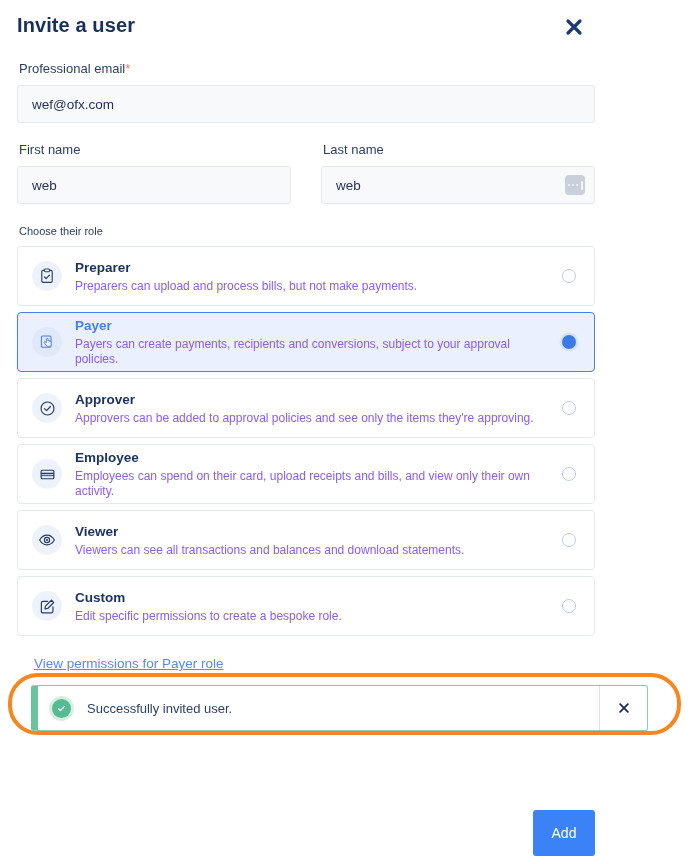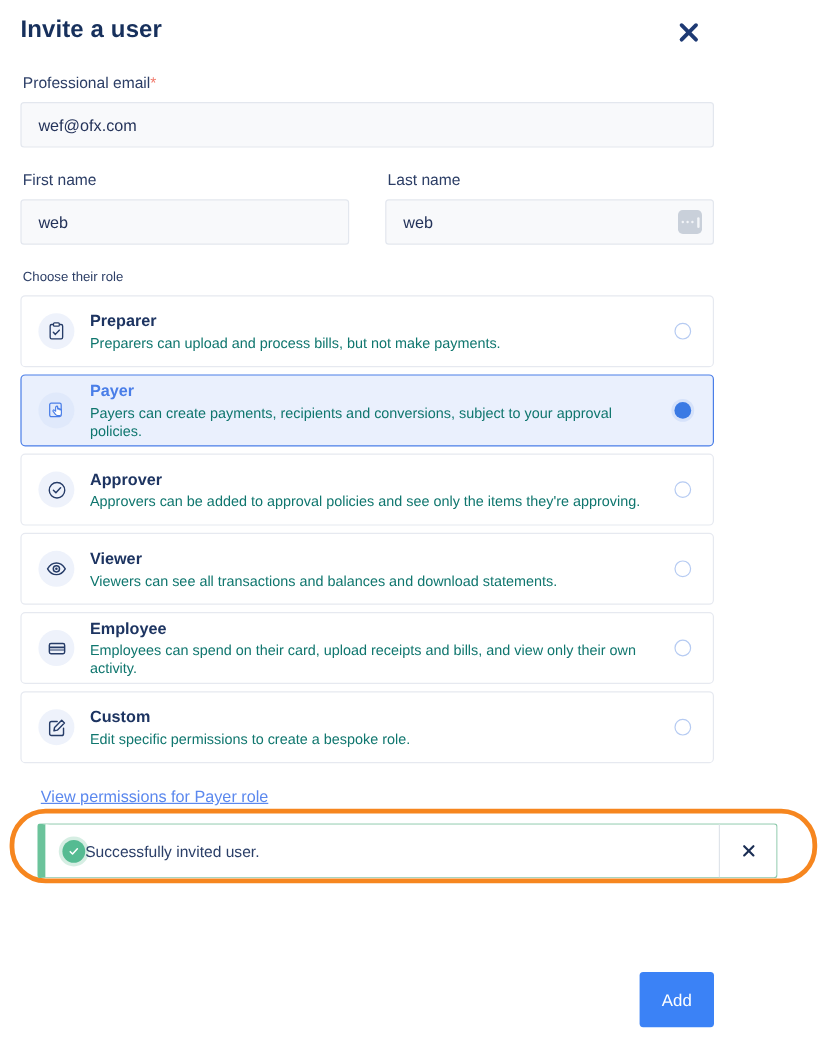--- a/index.html
+++ b/index.html
@@ -145,21 +145,21 @@
   .role-name {
     font-size: 13.5px;
     font-weight: bold;
     color: #1d3461;
     line-height: 17px;
     margin-bottom: 3px;
   }
   .role-card.selected .role-name { color: #4a7ee8; }
   .role-desc {
     font-size: 12px;
-    color: #0f766e;
+    color: #8b5cf6;
     line-height: 15px;
   }
 
   .radio {
     width: 14px; height: 14px;
     border-radius: 50%;
     border: 1.6px solid #b6cbf2;
     background: #fff;
     flex: 0 0 14px;
     margin-left: 10px;
@@ -205,21 +205,21 @@
     border-left: 7px solid #6bc39b;
     border-radius: 3px;
     display: flex;
     align-items: stretch;
   }
   .toast-body {
     flex: 1 1 auto;
     display: flex;
     align-items: center;
     padding-left: 14px;
-    gap: 0;
+    gap: 16px;
     min-width: 0;
   }
   .toast-check {
     width: 19px; height: 19px;
     border-radius: 50%;
     background: #55bb92;
     display: flex;
     align-items: center;
     justify-content: center;
     flex: 0 0 19px;
@@ -346,44 +346,44 @@
       </span>
       <div class="role-text">
         <div class="role-name">Approver</div>
         <div class="role-desc">Approvers can be added to approval policies and see only the items they're approving.</div>
       </div>
       <span class="radio"></span>
     </div>
 
     <div class="role-card">
       <span class="role-icon">
+        <svg width="17" height="17" viewBox="0 0 20 20">
+          <rect x="2.5" y="5" width="15" height="10" rx="1.6" fill="none" stroke="#263c68" stroke-width="1.4"></rect>
+          <path d="M2.5 8.8 H17.5" stroke="#263c68" stroke-width="1.8"></path>
+          <path d="M2.5 11.4 H17.5" stroke="#263c68" stroke-width="1.1"></path>
+        </svg>
+      </span>
+      <div class="role-text">
+        <div class="role-name">Employee</div>
+        <div class="role-desc">Employees can spend on their card, upload receipts and bills, and view only their own activity.</div>
+      </div>
+      <span class="radio"></span>
+    </div>
+
+    <div class="role-card">
+      <span class="role-icon">
         <svg width="18" height="18" viewBox="0 0 20 20">
           <path d="M1.8 10 C4 6.3 7 4.6 10 4.6 C13 4.6 16 6.3 18.2 10 C16 13.7 13 15.4 10 15.4 C7 15.4 4 13.7 1.8 10 Z" fill="none" stroke="#263c68" stroke-width="1.35" stroke-linejoin="round"></path>
           <circle cx="10" cy="10" r="2.9" fill="none" stroke="#263c68" stroke-width="1.35"></circle>
           <circle cx="10" cy="10" r="1.2" fill="#263c68"></circle>
         </svg>
       </span>
       <div class="role-text">
         <div class="role-name">Viewer</div>
         <div class="role-desc">Viewers can see all transactions and balances and download statements.</div>
-      </div>
-      <span class="radio"></span>
-    </div>
-
-    <div class="role-card">
-      <span class="role-icon">
-        <svg width="17" height="17" viewBox="0 0 20 20">
-          <rect x="2.5" y="5" width="15" height="10" rx="1.6" fill="none" stroke="#263c68" stroke-width="1.4"></rect>
-          <path d="M2.5 8.8 H17.5" stroke="#263c68" stroke-width="1.8"></path>
-          <path d="M2.5 11.4 H17.5" stroke="#263c68" stroke-width="1.1"></path>
-        </svg>
-      </span>
-      <div class="role-text">
-        <div class="role-name">Employee</div>
-        <div class="role-desc">Employees can spend on their card, upload receipts and bills, and view only their own activity.</div>
       </div>
       <span class="radio"></span>
     </div>
 
     <div class="role-card">
       <span class="role-icon">
         <svg width="17" height="17" viewBox="0 0 20 20">
           <path d="M16.4 10.3 V15.8 c0 1 -0.8 1.8 -1.8 1.8 H4.6 c-1 0 -1.8 -0.8 -1.8 -1.8 V5.7 c0 -1 0.8 -1.8 1.8 -1.8 h5.6" fill="none" stroke="#263c68" stroke-width="1.4" stroke-linecap="round"></path>
           <path d="M14.6 2.6 l2.7 2.7 l-7 7 l-3.3 0.6 l0.6 -3.3 z" fill="none" stroke="#263c68" stroke-width="1.4" stroke-linejoin="round"></path>
         </svg>

